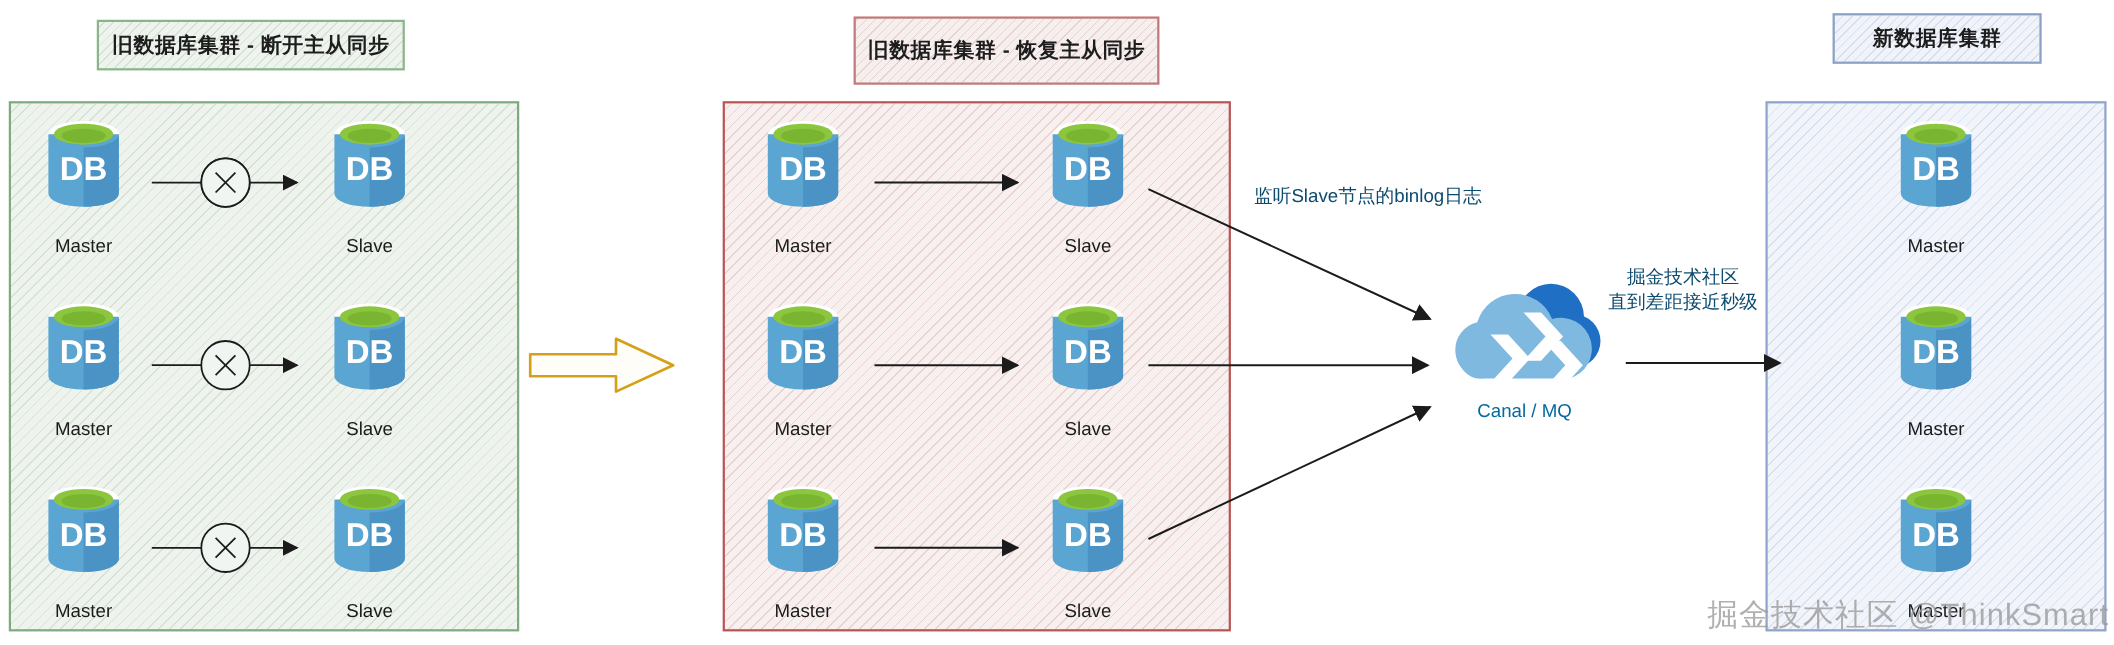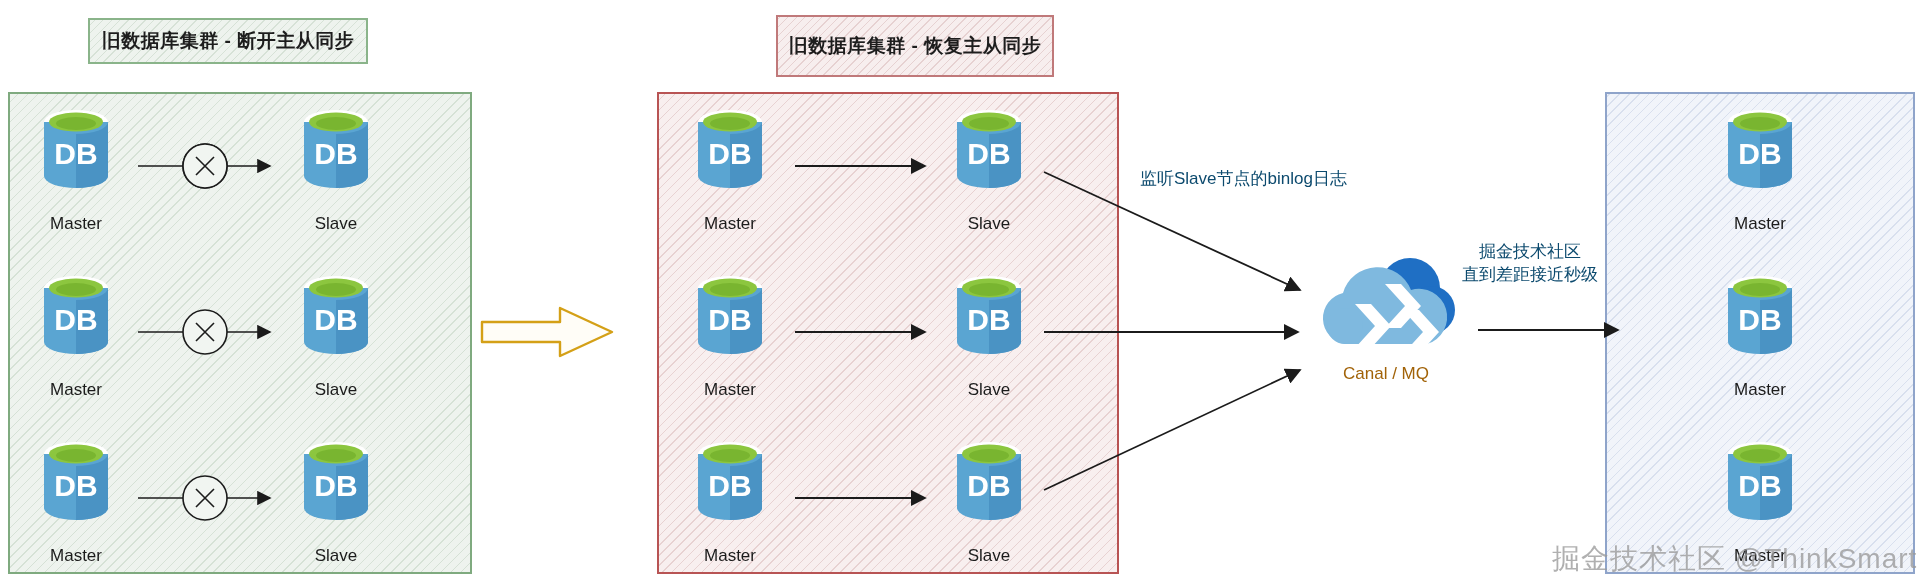--- a/index.html
+++ b/index.html
@@ -140,21 +140,21 @@
   .cloud-wrap {
     position: absolute;
     left: 1302px; top: 248px;
     width: 168px;
     text-align: center;
   }
   .cloud-icon { width: 154px; height: 112px; display: block; margin: 0 auto; }
   .cloud-label {
     margin-top: 4px;
     font-size: 17px;
-    color: #a16207;
+    color: #0369a1;
     white-space: nowrap;
   }
 
   
   .watermark {
     position: absolute;
     left: 1552px; top: 540px;
     font-size: 28px;
     color: #9a9a9a;
     opacity: 0.78;
@@ -168,20 +168,23 @@
 <div class="stage">
 
   <div class="title-chip title-green">
     <span>旧数据库集群 - 断开主从同步</span>
   </div>
 
   <div class="title-chip title-red">
     <span>旧数据库集群 - 恢复主从同步</span>
   </div>
 
+  <div class="title-chip title-blue">
+    <span>新数据库集群</span>
+  </div>
 
   <div class="panel panel-green"></div>
   <div class="panel panel-red"></div>
   <div class="panel panel-blue"></div>
 
   <div class="db-node" style="left:22px; top:108px;">
     <svg class="db-icon" viewBox="0 0 76 86">
       <ellipse cx="38" cy="14" rx="32" ry="12" fill="#ffffff"></ellipse>
       <path d="M6 14 L6 68 A32 12 0 0 0 70 68 L70 14 Z" fill="#5aa5d2"></path>
       <path d="M38 26 L38 80 A32 12 0 0 0 70 68 L70 14 A32 12 0 0 1 38 26 Z" fill="#4a93c4"></path>

